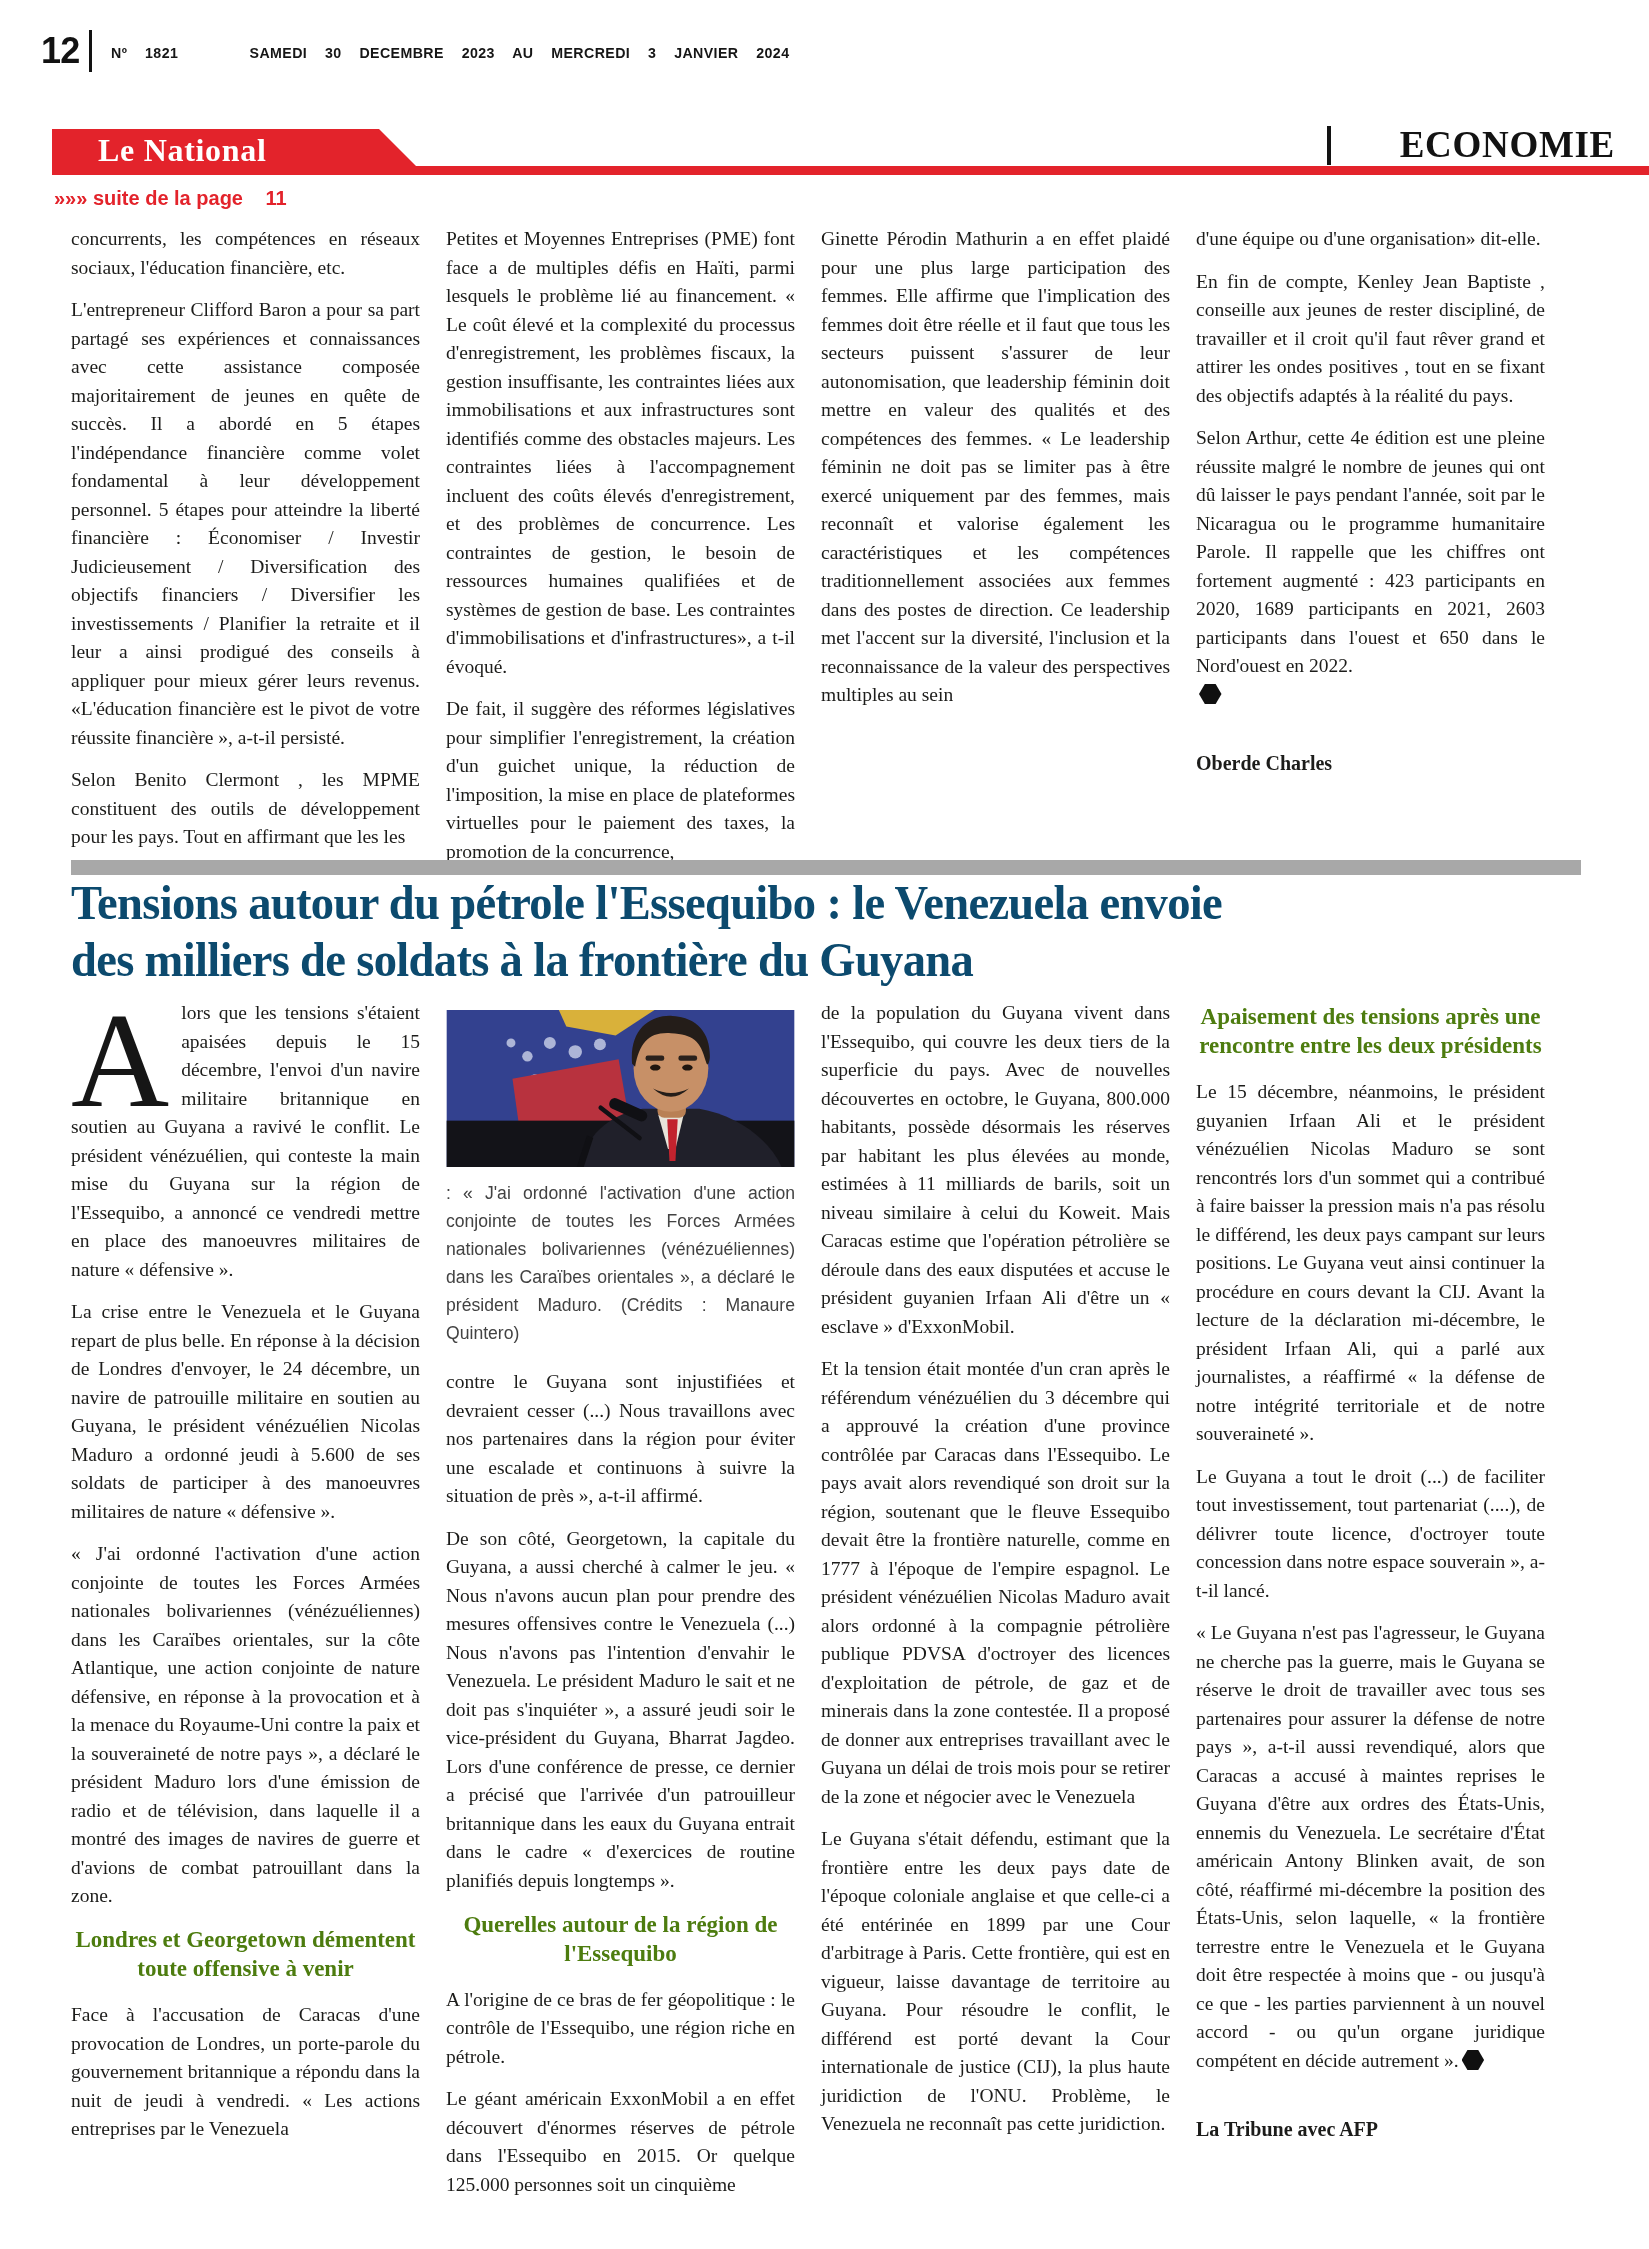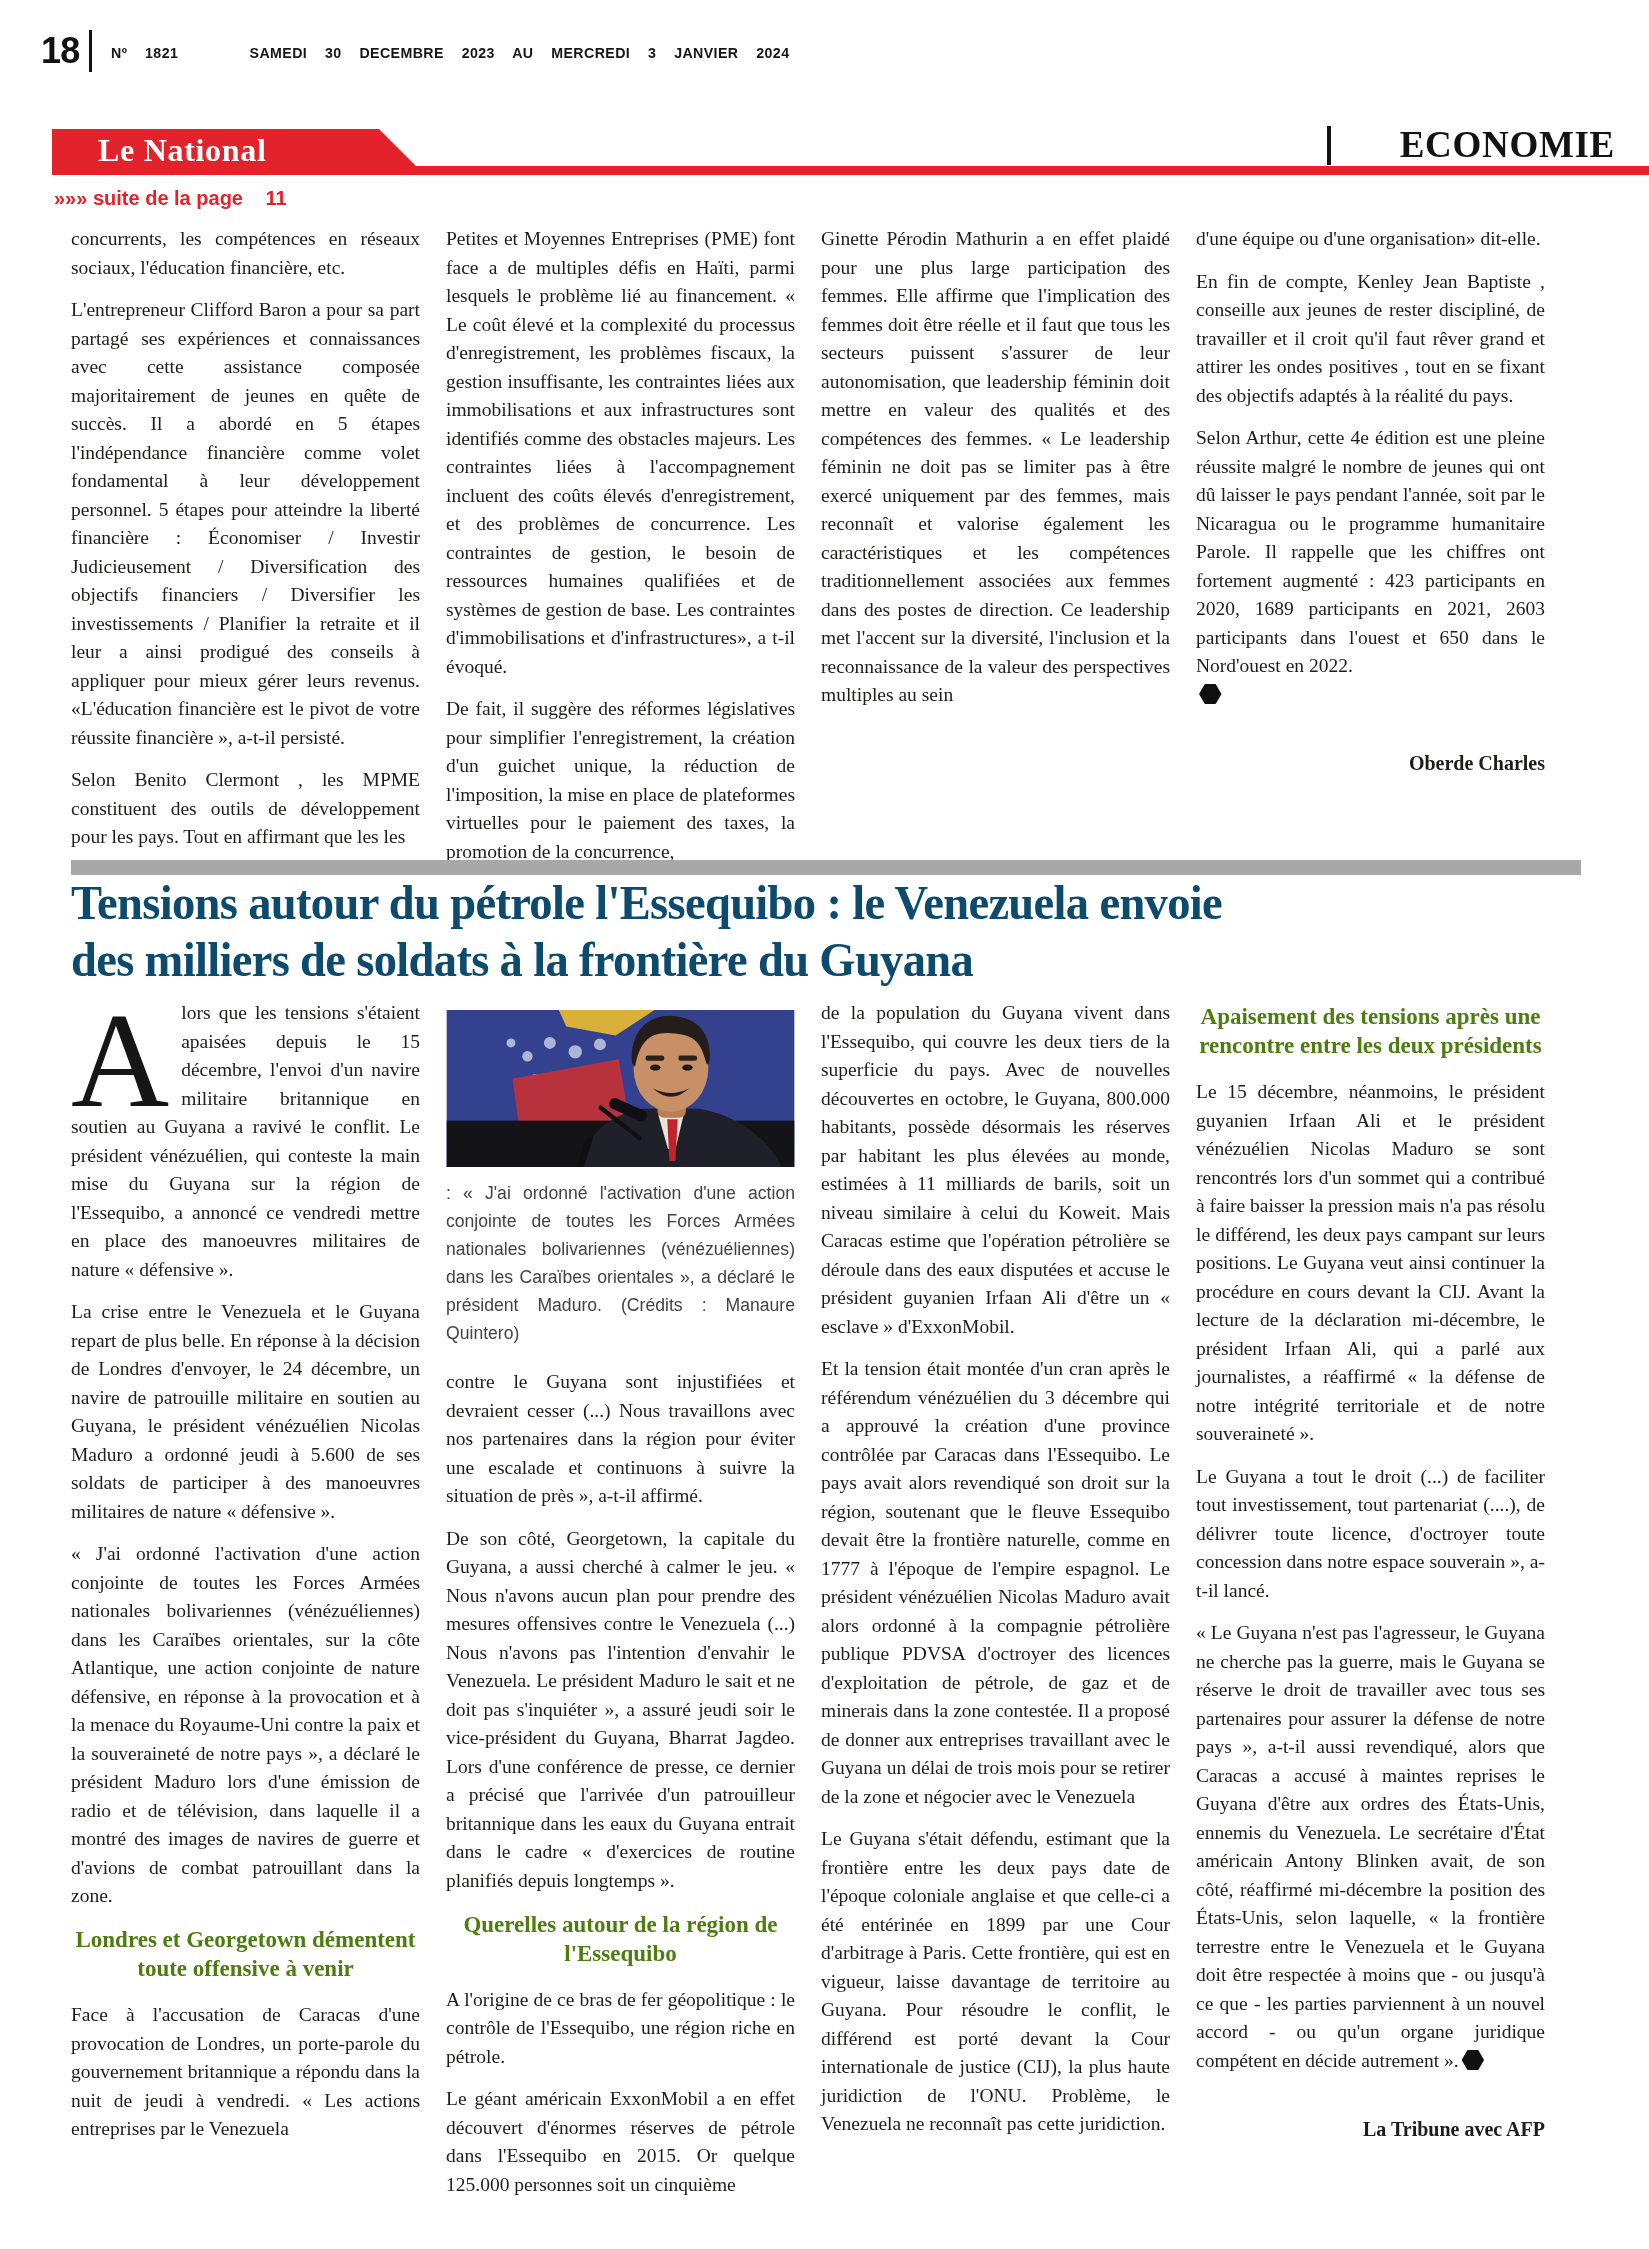--- a/index.html
+++ b/index.html
@@ -34,21 +34,21 @@
 
   
   .top-story{position:absolute;left:71px;top:225px;width:1474px;display:flex;gap:26px;}
   .main-story{position:absolute;left:71px;top:999px;width:1474px;display:flex;gap:26px;}
   .col{width:349px;flex:0 0 349px;}
 
   .body-p{font-size:19.5px;line-height:28.5px;text-align:justify;margin:0 0 14.2px;color:#1c1c1a;}
   .subhead{font-size:23px;line-height:29px;font-weight:700;margin:12px 0 18px;color:#4d7c0f;
     text-align:center;font-family:"Liberation Serif",serif;}
   .subhead:first-child{margin-top:3px;}
-  .signature{font-size:20px;font-weight:700;margin:43px 0 0;text-align:right;}
+  .signature{font-size:20px;font-weight:700;margin:43px 0 0;text-align:left;}
   .dropcap{float:left;font-size:136px;line-height:105px;padding:9px 12px 0 0;color:#161616;}
 
   .endmark{display:inline-block;width:22.5px;height:20px;background:#101010;margin-left:3px;
     clip-path:polygon(26% 0,74% 0,100% 50%,74% 100%,26% 100%,0 50%);vertical-align:-3px;}
 
   
   .gray-bar{position:absolute;left:71px;top:860px;width:1510px;height:15px;background:var(--gray,#a8a8a8);}
   .headline{position:absolute;left:71px;top:874px;width:1522px;margin:0;color:#0c4a6e;font-weight:700;}
   .hl-line{display:block;font-size:48px;line-height:57px;white-space:nowrap;
     transform:scaleX(.97);transform-origin:left center;letter-spacing:-0.7px;}
@@ -57,21 +57,21 @@
   .photo{width:349px;height:157px;margin:11.2px 0 12px;padding:0;overflow:hidden;}
   .photo svg{display:block;width:349px;height:157px;}
   .caption{font-family:"Liberation Sans",sans-serif;font-size:17.6px;line-height:28px;
     text-align:justify;color:#424242;margin:8px 0 21px;}
 </style>
 </head>
 <body>
 
 <div class="sheet">
 
-  <div class="page-num"><span>18</span><span class="bar"></span></div>
+  <div class="page-num"><span>12</span><span class="bar"></span></div>
   <div class="issue-date"><span>Nº 1821</span>&nbsp;&nbsp;&nbsp;&nbsp;<span>SAMEDI 30 DECEMBRE 2023 AU MERCREDI 3 JANVIER 2024</span></div>
 
   <div class="masthead">
     <div class="redbar"></div>
     <div class="plate">
       <span class="title">Le National</span>
     </div>
     <span class="divider"></span>
     <span class="section">ECONOMIE</span>
   </div>

